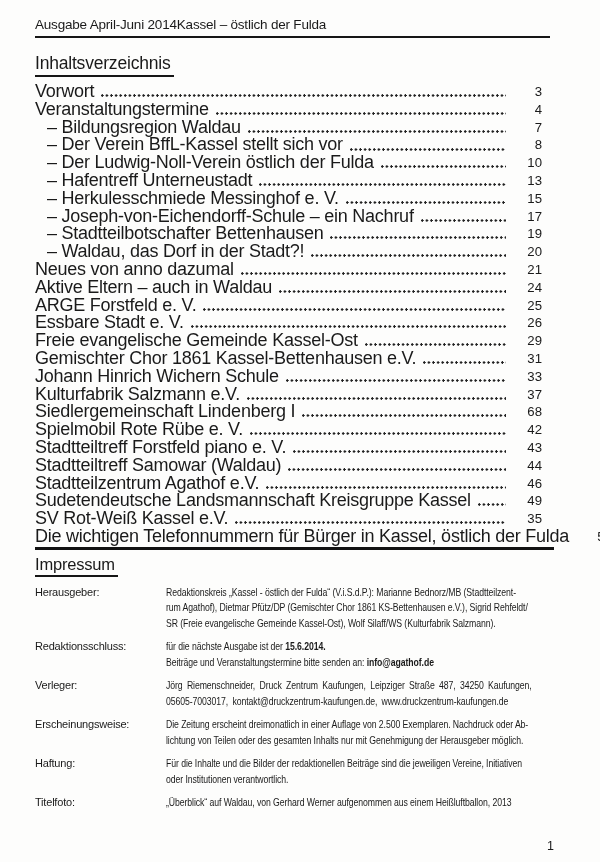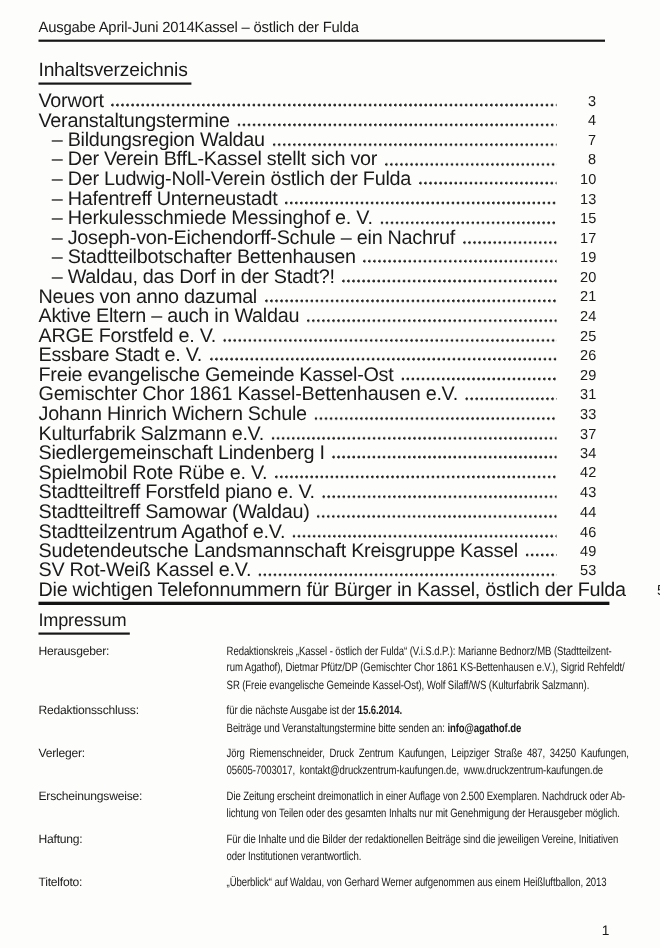--- a/index.html
+++ b/index.html
@@ -43,21 +43,21 @@
     flex:1; height:3.2px; align-self:flex-end; margin:0 8px 3.5px 7px;
     background-image:radial-gradient(circle at 1.3px 1.6px, #222 1.1px, rgba(0,0,0,0) 1.45px);
     background-size:4.6px 3.2px; background-repeat:repeat-x;
   }
   .toc-page { width:28px; text-align:right; font-size:13.2px; flex:none; }
 
   .rule-thick { border-top:3px solid #121212; margin-top:1px; width:519px; }
 
   
   .imp { margin-top:8px; }
-  .imp-row { display:flex; margin-bottom:8px;gap:40px; }
+  .imp-row { display:flex; margin-bottom:8px; }
   .imp-label {
     flex:none; width:131px; font-size:11px; line-height:15.5px; letter-spacing:-0.2px;
   }
   .imp-value { width:412px; overflow:visible; }
   .imp-inner {
     width:600px; font-size:11px; line-height:15.5px; letter-spacing:-0.1px;
     transform:scaleX(0.79); transform-origin:0 0;
   }
   .imp-line { white-space:nowrap; }
   .imp-row.justified .imp-line { word-spacing:2.5px; }
@@ -166,21 +166,21 @@
         <span class="toc-page">33</span>
       </div>
       <div class="toc-row">
         <span class="toc-label">Kulturfabrik Salzmann e.V.</span>
         <span class="toc-dots"></span>
         <span class="toc-page">37</span>
       </div>
       <div class="toc-row">
         <span class="toc-label">Siedlergemeinschaft Lindenberg I</span>
         <span class="toc-dots"></span>
-        <span class="toc-page">34</span>
+        <span class="toc-page">68</span>
       </div>
       <div class="toc-row">
         <span class="toc-label">Spielmobil Rote Rübe e. V.</span>
         <span class="toc-dots"></span>
         <span class="toc-page">42</span>
       </div>
       <div class="toc-row">
         <span class="toc-label">Stadtteiltreff Forstfeld piano e. V.</span>
         <span class="toc-dots"></span>
         <span class="toc-page">43</span>
@@ -196,21 +196,21 @@
         <span class="toc-page">46</span>
       </div>
       <div class="toc-row">
         <span class="toc-label">Sudetendeutsche Landsmannschaft Kreisgruppe Kassel</span>
         <span class="toc-dots"></span>
         <span class="toc-page">49</span>
       </div>
       <div class="toc-row">
         <span class="toc-label">SV Rot-Weiß Kassel e.V.</span>
         <span class="toc-dots"></span>
-        <span class="toc-page">53</span>
+        <span class="toc-page">35</span>
       </div>
       <div class="toc-row">
         <span class="toc-label">Die wichtigen Telefonnummern für Bürger in Kassel, östlich der Fulda</span>
         <span class="toc-dots"></span>
         <span class="toc-page">54</span>
       </div>
     </nav>
 
   <div class="rule-thick"></div>
 

